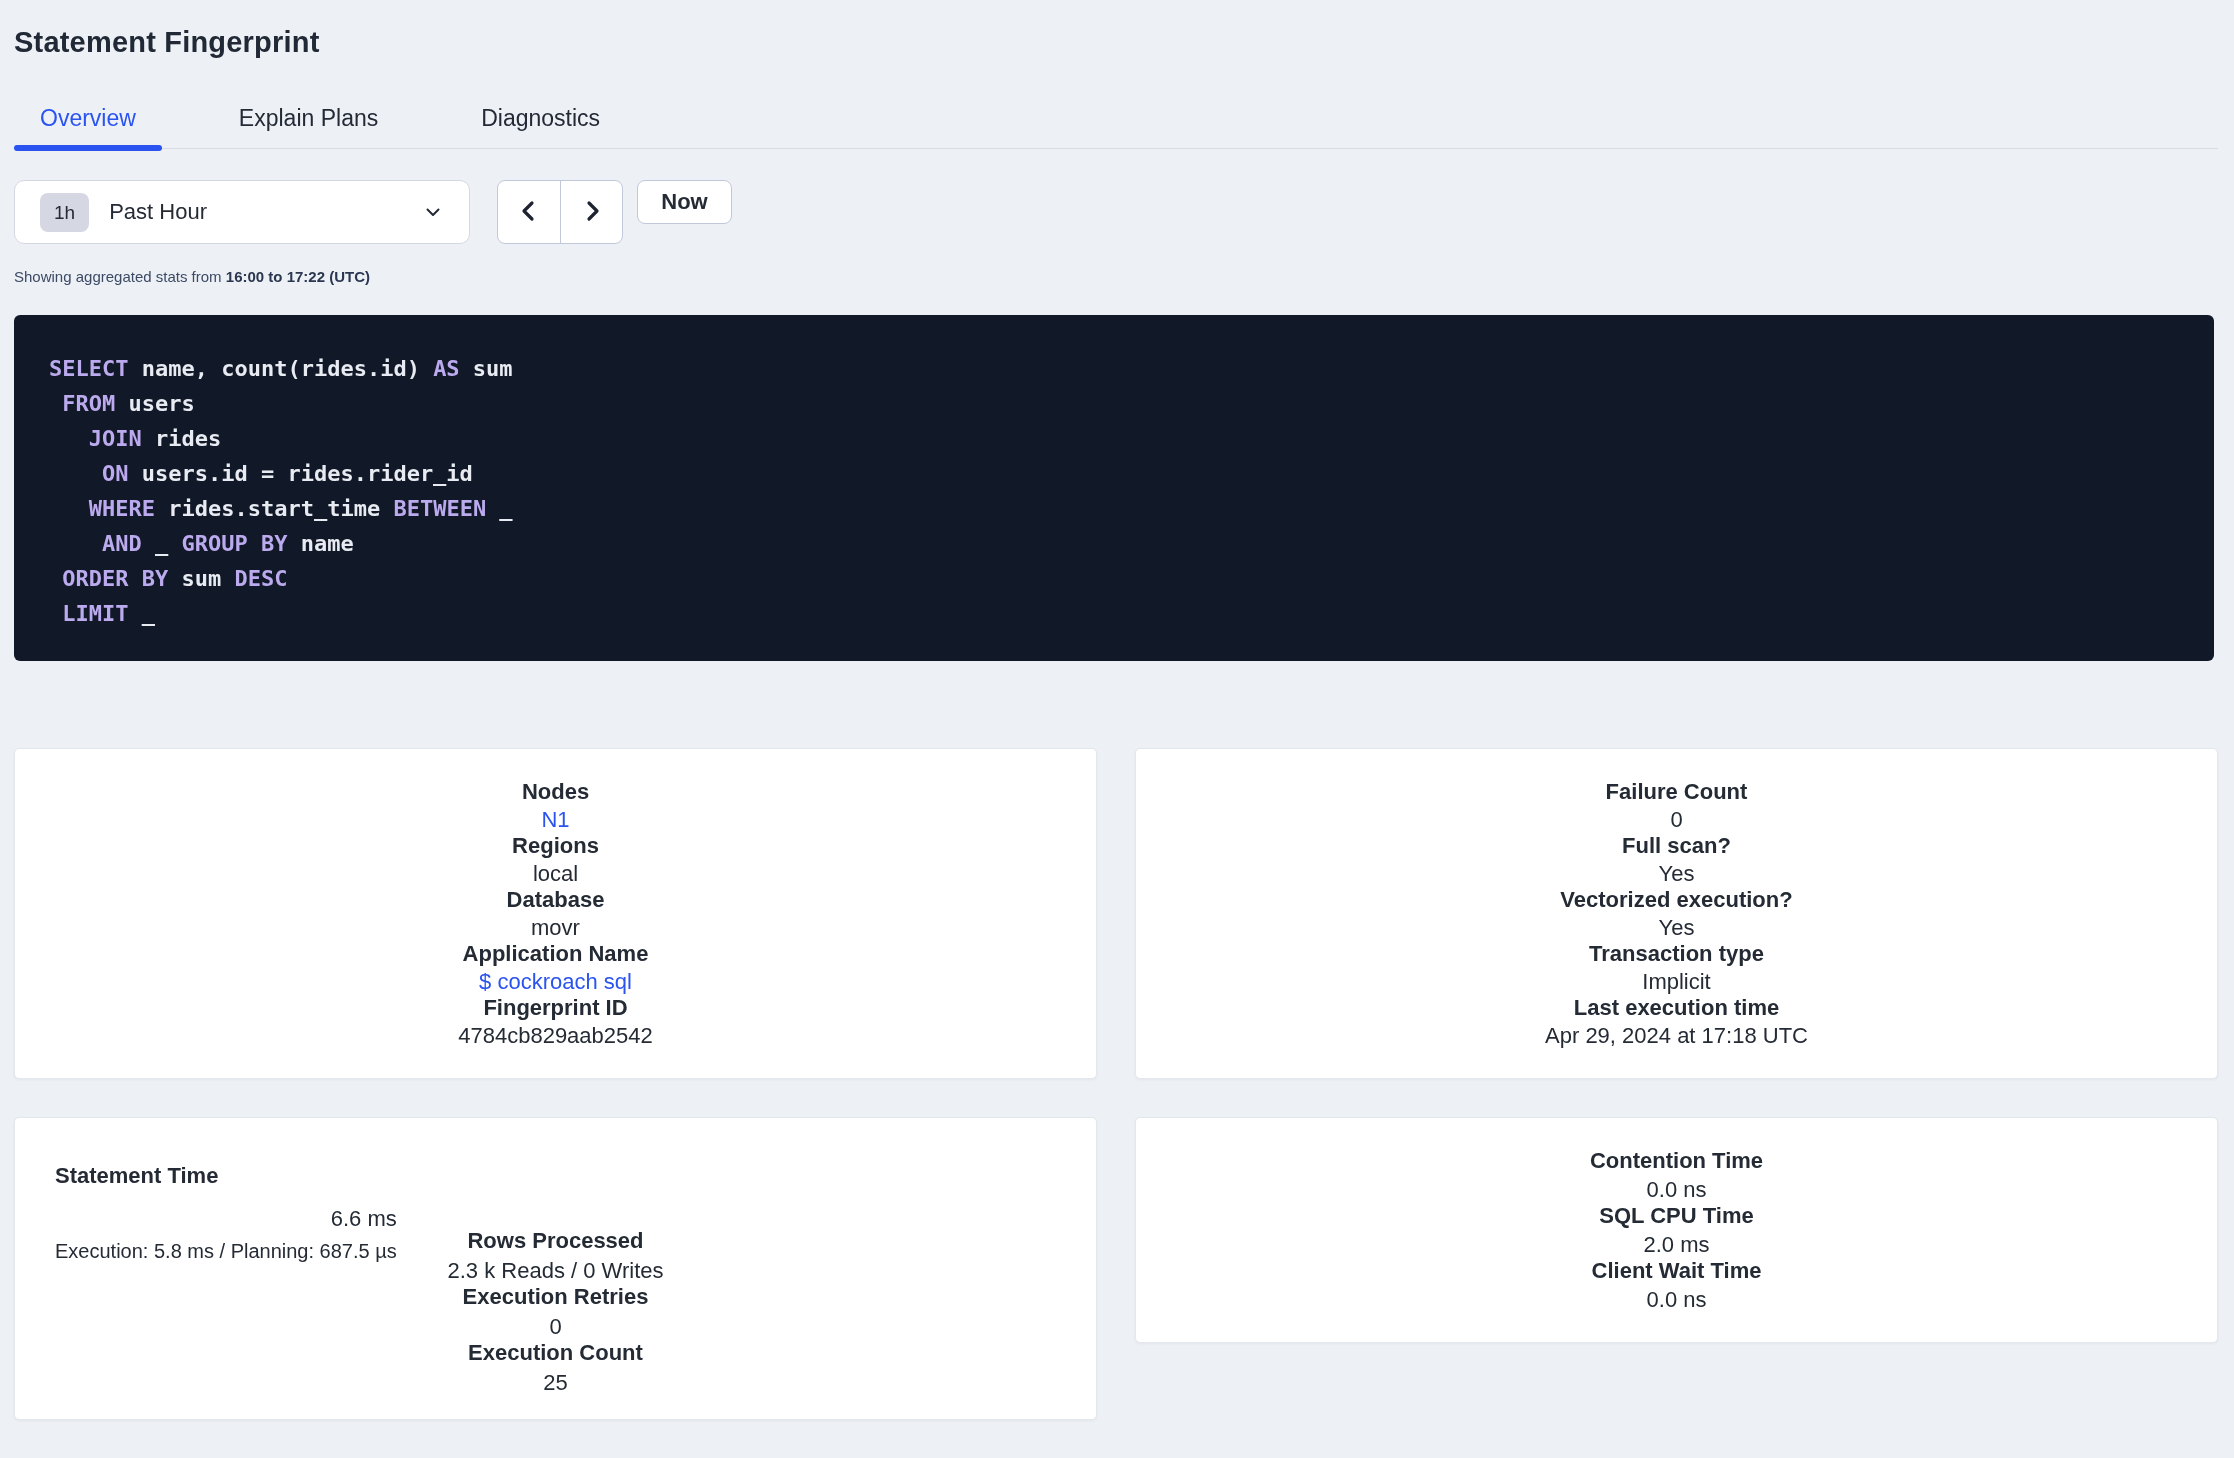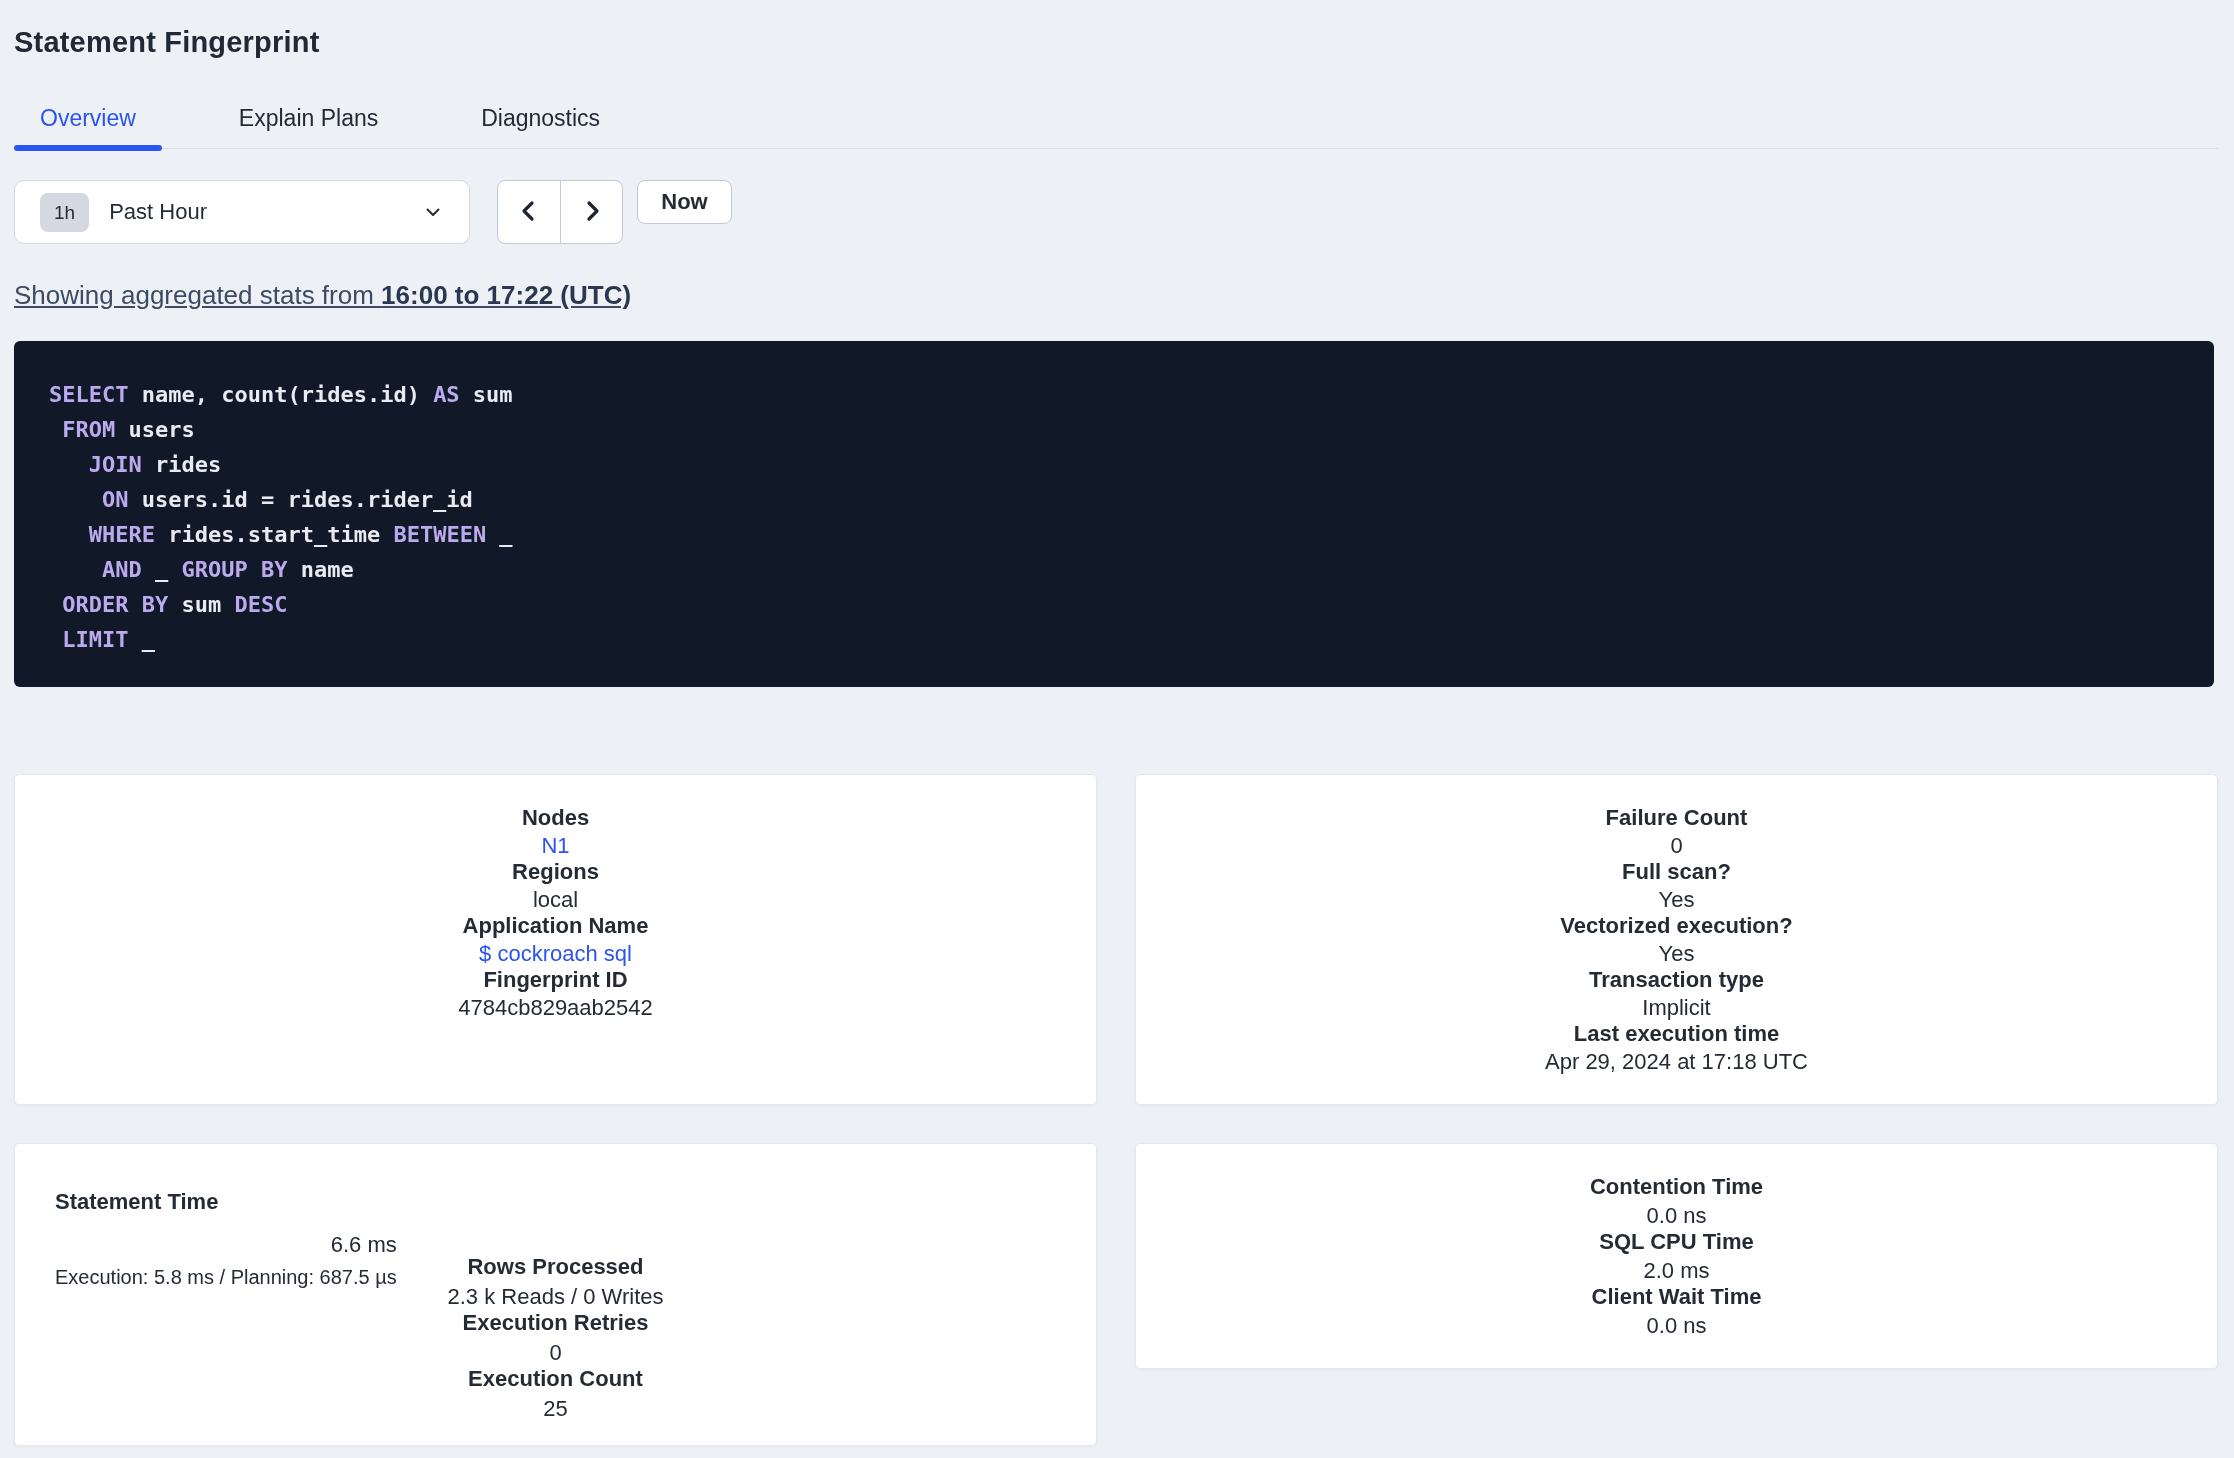--- a/index.html
+++ b/index.html
@@ -96,21 +96,21 @@
     border:1px solid #c2c8db;
     border-radius:8px;
     font-family:inherit;
     font-size:22px;
     font-weight:600;
     color:#242b35;
     cursor:pointer;
   }
 
   
-  .stats-line { margin-top:36px; font-size:26px; color:#3c4a64;text-decoration:underline; }
+  .stats-line { margin-top:24px; font-size:15px; color:#3c4a64; }
   .stats-line strong { color:#2b3750; font-weight:700; }
 
   
   .sql-box {
     width:2200px;
     margin-top:30px;
     background:#111827;
     border-radius:6px;
     padding:36px 30px 30px 35px;
   }
@@ -227,20 +227,24 @@
     <section class="card card-details">
         <div class="row">
           <span class="row-label">Nodes</span>
           <div class="row-value-wrap"><span class="row-value link">N1</span></div>
         </div>
         <div class="row">
           <span class="row-label">Regions</span>
           <div class="row-value-wrap"><span class="row-value">local</span></div>
         </div>
         <div class="row">
+          <span class="row-label">Database</span>
+          <div class="row-value-wrap"><span class="row-value">movr</span></div>
+        </div>
+        <div class="row">
           <span class="row-label">Application Name</span>
           <div class="row-value-wrap"><span class="row-value link">$ cockroach sql</span></div>
         </div>
         <div class="row">
           <span class="row-label">Fingerprint ID</span>
           <div class="row-value-wrap"><span class="row-value">4784cb829aab2542</span></div>
         </div>
       </section>
     <section class="card card-attributes">
         <div class="row">

